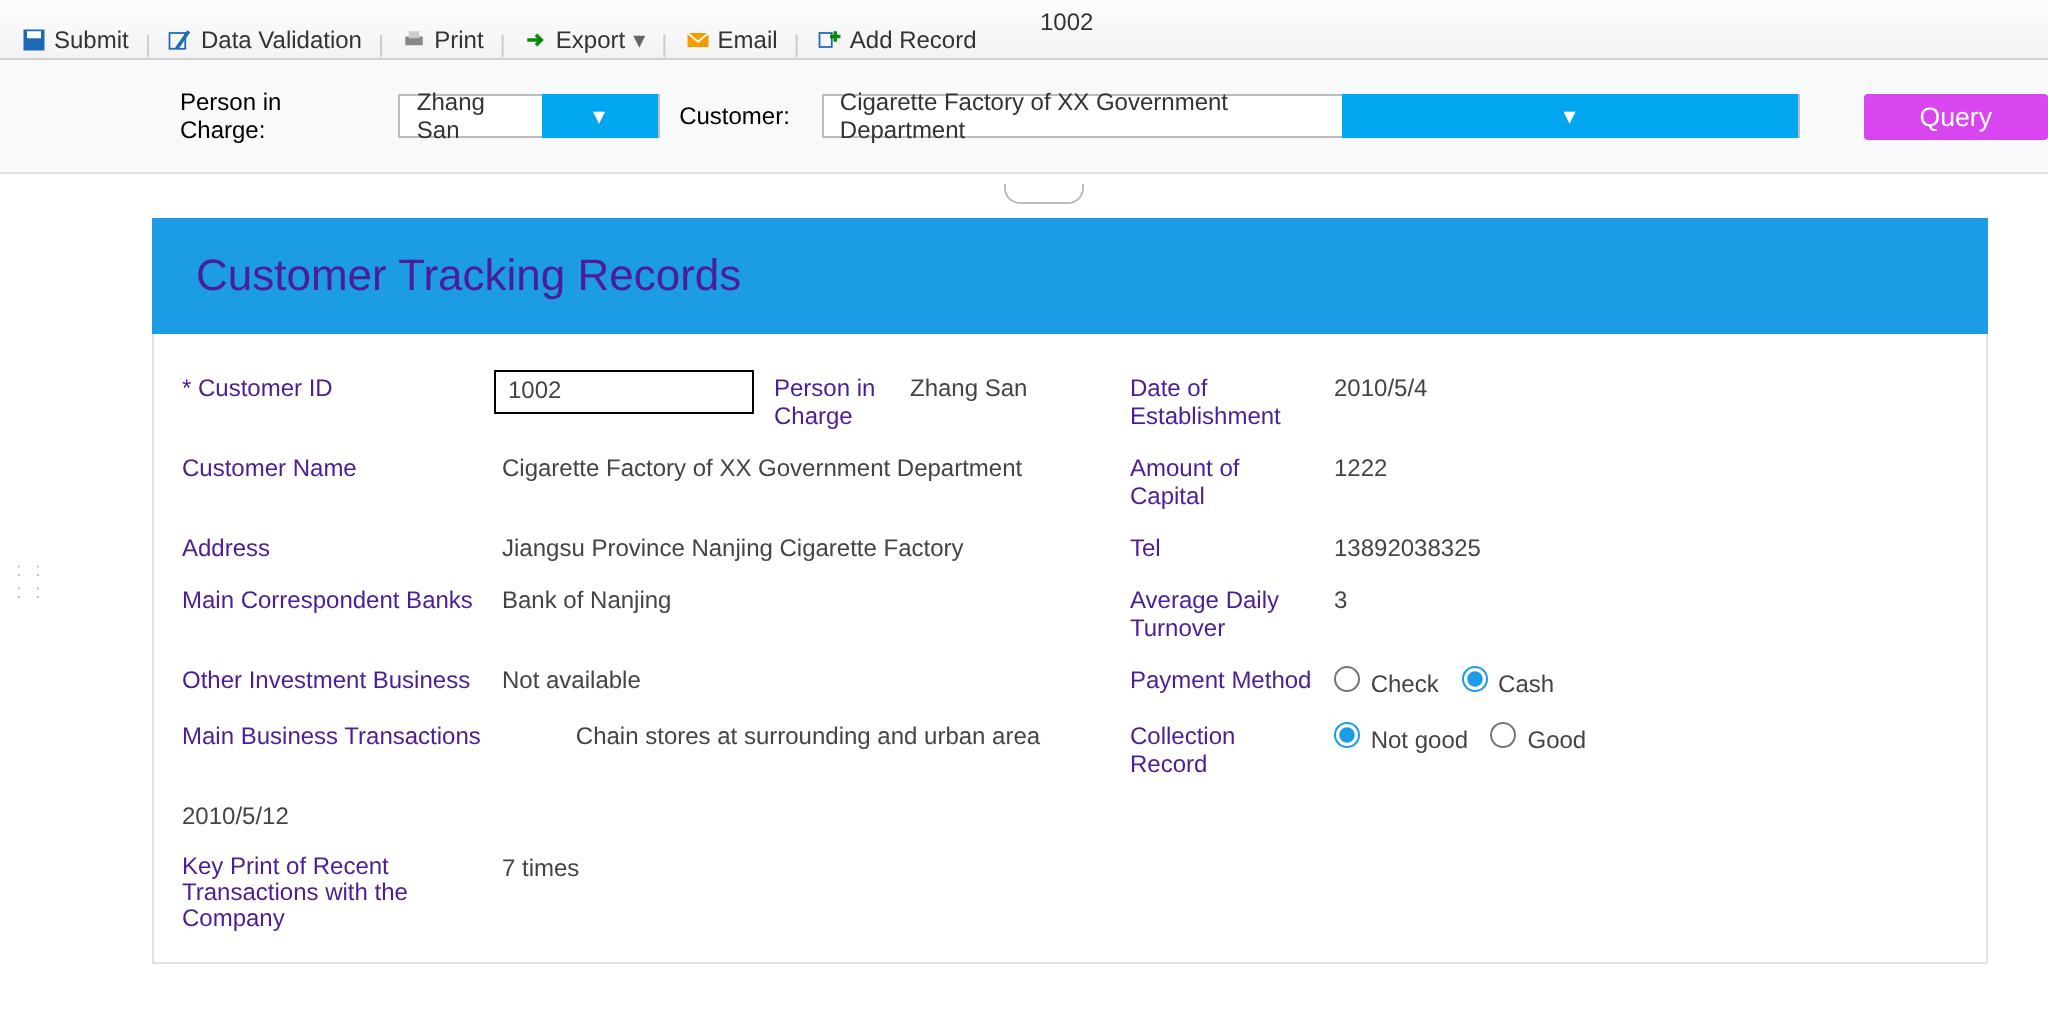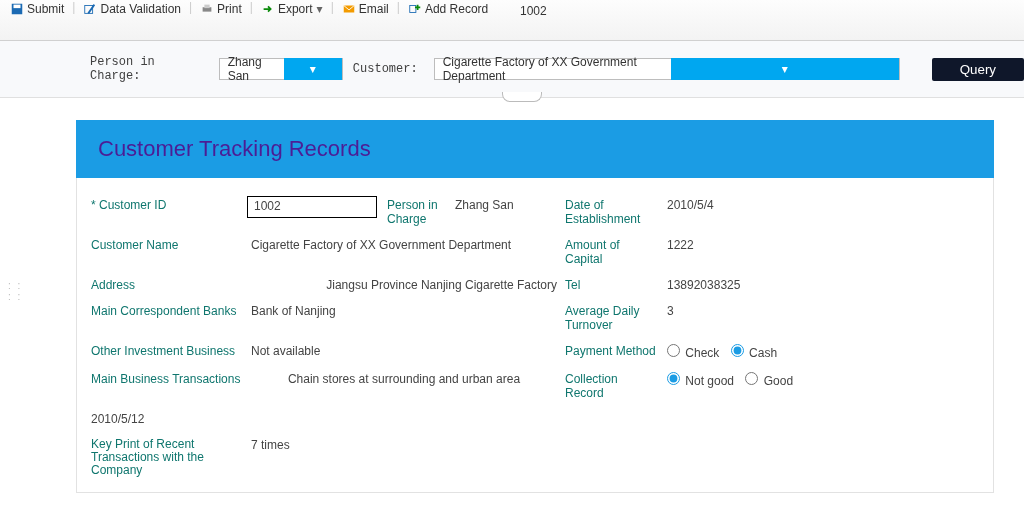--- a/index.html
+++ b/index.html
@@ -5,25 +5,25 @@
   * { box-sizing: border-box; margin: 0; padding: 0; }
   body {
     font-family: Arial, sans-serif;
     font-size: 12px;
     background: #fff;
     color: #333;
     width: 1024px;
     overflow: hidden;
   }
   .toolbar {
-    height: 41px;
+    height: 30px;
     background: linear-gradient(#fdfdfd, #f3f3f3);
     border-bottom: 1px solid #d0d0d0;
     display: flex;
-    align-items: flex-start;
+    align-items: flex-end;
     padding: 0 4px;
   }
   .toolbar-item {
     display: inline-flex;
     align-items: center;
     padding: 2px 6px;
     cursor: pointer;
     color: #333;
   }
   .toolbar-sep {
@@ -36,41 +36,41 @@
     margin-right: 3px;
   }
   .filter-row {
     background: #f8f9fb;
     padding: 14px 0 14px 90px;
     border-bottom: 1px solid #e0e0e0;
     display: flex;
     align-items: center;
     gap: 10px;
   }
-  .filter-row label { color: #404040; margin-right: 6px; font-family: Liberation Mono, monospace; }
+  .filter-row label { color: #000000; margin-right: 6px; }
   .combo {
     display: inline-flex;
     align-items: center;
     border: 1px solid #bdbdbd;
     background: #fff;
     height: 22px;
   }
   .combo span { padding: 0 8px; }
   .combo .arrow {
     width: 20px; height: 22px;
     background: #00a7f0;
     color: #fff;
     display: inline-flex;
     align-items: center;
     justify-content: center;
   }
   .combo.medium span { min-width: 58px; }
   .combo.wide span { min-width: 228px; }
   .btn-query {
-    background: #0f172a;
+    background: #d946ef;
     color: #fff;
     border: none;
     padding: 4px 28px;
     margin-left: 22px;
     cursor: pointer;
     border-radius: 2px;
     text-align: center;
   }
   .content {
     padding: 22px 30px 0 76px;
@@ -86,21 +86,21 @@
     border: 1px solid #e2e2e2;
     border-top: none;
     padding: 14px 0 0 10px;
   }
   .row {
     display: flex;
     padding: 4px 0;
   }
   .cell-label {
     width: 160px;
-    color: #0f766e;
+    color: #4c1d95;
     padding: 2px 4px;
   }
   .cell-label.narrow { width: 68px; }
   .cell-label.right-col { width: 102px; }
   .cell-value {
     width: 306px;
     color: #444;
     padding: 2px 4px;
   }
   .cell-value.short { width: 110px; }
@@ -239,21 +239,21 @@
 
     <div class="row">
       <div class="cell-label">Customer Name</div>
       <div style="width:314px;" class="cell-value">Cigarette Factory of XX Government Department</div>
       <div class="cell-label right-col">Amount of Capital</div>
       <div class="cell-value">1222</div>
     </div>
 
     <div class="row">
       <div class="cell-label">Address</div>
-      <div style="width:314px;text-align:right;" class="cell-value">Jiangsu Province Nanjing Cigarette Factory</div>
+      <div style="width:314px;" class="cell-value">Jiangsu Province Nanjing Cigarette Factory</div>
       <div class="cell-label right-col">Tel</div>
       <div class="cell-value">13892038325</div>
     </div>
 
 
     <div class="row">
       <div class="cell-label">Main Correspondent Banks</div>
       <div style="width:314px;" class="cell-value">Bank of Nanjing</div>
       <div class="cell-label right-col">Average Daily Turnover</div>
       <div class="cell-value">3</div>

